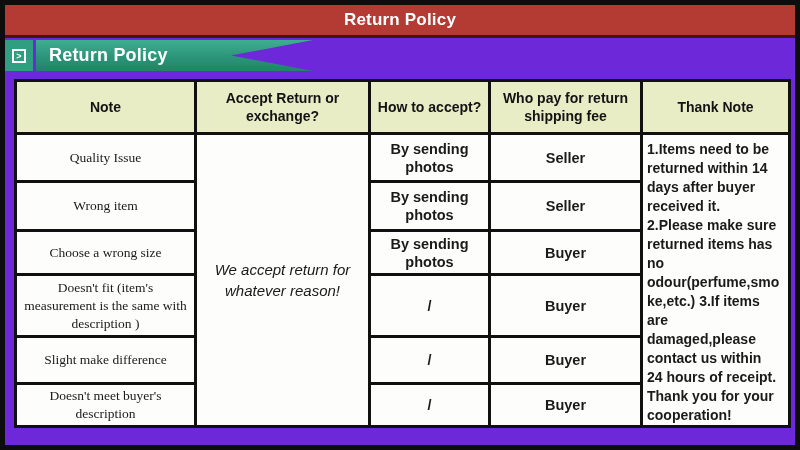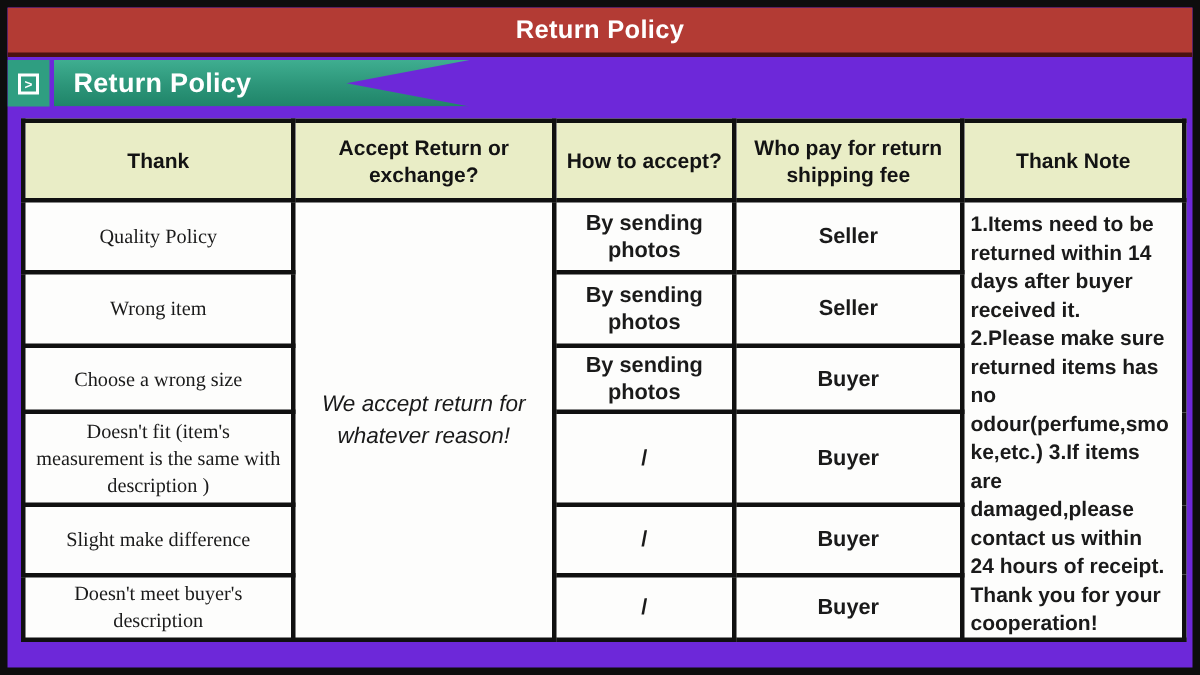--- a/index.html
+++ b/index.html
@@ -70,32 +70,32 @@
   <table class="policy">
     <colgroup>
       <col style="width:180px">
         <col style="width:174px">
         <col style="width:120px">
       <col style="width:152px">
         <col style="width:148px">
     </colgroup>
     <thead>
       <tr>
-        <th>Thank</th>
+        <th>Note</th>
         <th>Accept Return or
 exchange?</th>
         <th>How to accept?</th>
         <th>Who pay for return
 shipping fee</th>
         <th>Thank Note</th>
       </tr>
     </thead>
     <tbody>
       <tr style="height:48px">
-        <td class="cause">Quality Policy</td>
+        <td class="cause">Quality Issue</td>
         <td class="accept" rowspan="6">We accept return for
 whatever reason!</td>
         <td class="prove">By sending
 photos</td>
         <td class="payer">Seller</td>
         <td class="note" rowspan="6">1.Items need to be
 returned within 14
 days after buyer
 received it.
 2.Please make sure

